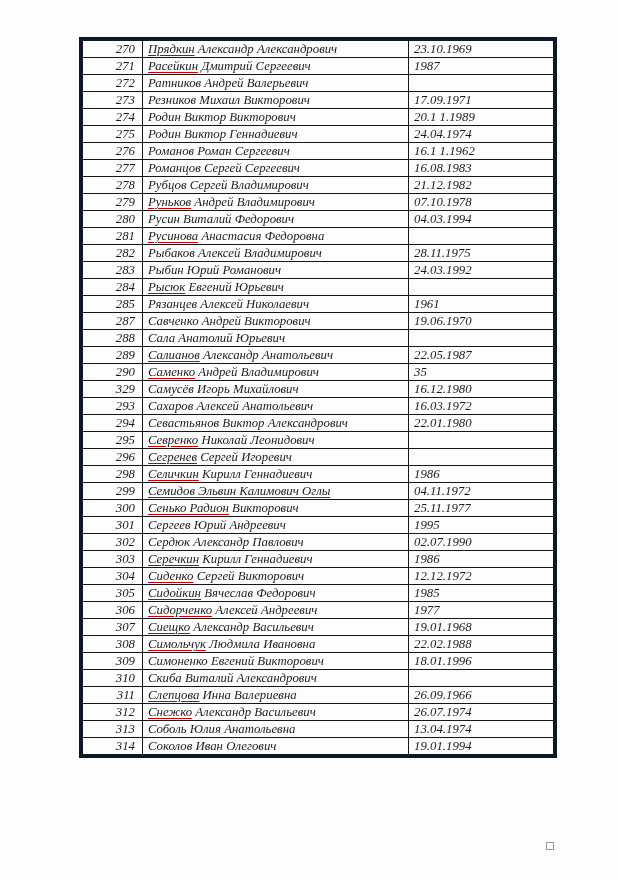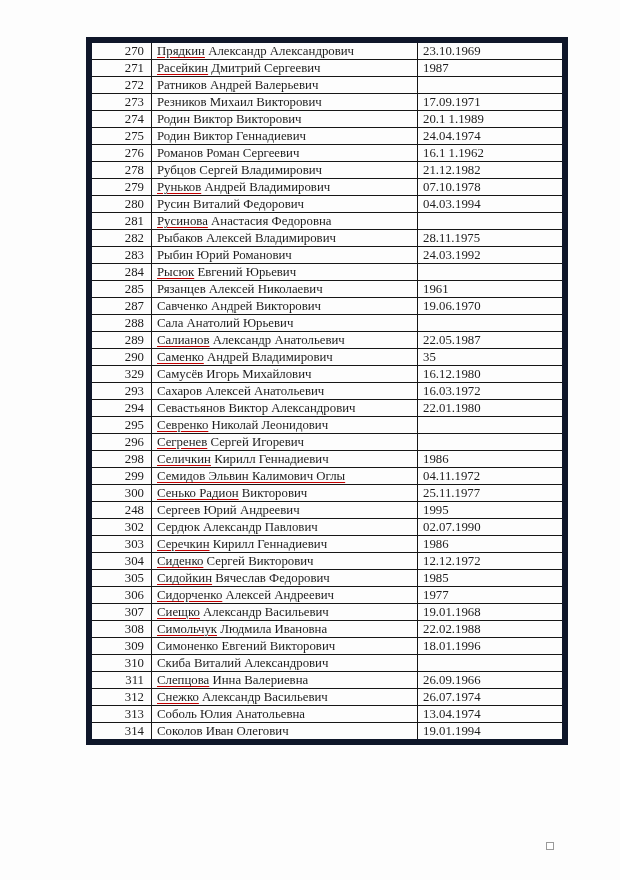--- a/index.html
+++ b/index.html
@@ -9,26 +9,27 @@
   body {
     width: 620px;
     height: 880px;
     background: #fdfdfd;
     position: relative;
     overflow: hidden;
     font-family: "Liberation Serif", serif;
   }
   .doc-table {
     position: absolute;
-    left: 86px;
+    left: 79px;
     top: 37px;
     width: 464px;
     border-collapse: collapse;
     table-layout: fixed;
-    border: 6px solid #0f172a;
+    border: 4px solid #0f172a;
+    font-style: italic;
   }
   .doc-table td {
     border: 1px solid #161616;
     height: 15.95px;
     padding: 0;
     font-size: 12.8px;
     line-height: 16px;
     color: #1d1d1d;
     vertical-align: middle;
     white-space: nowrap;
@@ -98,20 +99,25 @@
         <td class="c-num">275</td>
         <td class="c-name"><span>Родин Виктор Геннадиевич</span></td>
         <td class="c-date">24.04.1974</td>
       </tr>
       <tr>
         <td class="c-num">276</td>
         <td class="c-name"><span>Романов Роман Сергеевич</span></td>
         <td class="c-date">16.1 1.1962</td>
       </tr>
       <tr>
+        <td class="c-num">277</td>
+        <td class="c-name"><span>Романцов Сергей Сергеевич</span></td>
+        <td class="c-date">16.08.1983</td>
+      </tr>
+      <tr>
         <td class="c-num">278</td>
         <td class="c-name"><span>Рубцов Сергей Владимирович</span></td>
         <td class="c-date">21.12.1982</td>
       </tr>
       <tr>
         <td class="c-num">279</td>
         <td class="c-name"><span class="marked">Руньков</span><span> Андрей Владимирович</span></td>
         <td class="c-date">07.10.1978</td>
       </tr>
       <tr>
@@ -198,21 +204,21 @@
         <td class="c-num">299</td>
         <td class="c-name"><span class="marked">Семидов Эльвин Калимович Оглы</span></td>
         <td class="c-date">04.11.1972</td>
       </tr>
       <tr>
         <td class="c-num">300</td>
         <td class="c-name"><span class="marked">Сенько Радион</span><span> Викторович</span></td>
         <td class="c-date">25.11.1977</td>
       </tr>
       <tr>
-        <td class="c-num">248</td>
+        <td class="c-num">301</td>
         <td class="c-name"><span>Сергеев Юрий Андреевич</span></td>
         <td class="c-date">1995</td>
       </tr>
       <tr>
         <td class="c-num">302</td>
         <td class="c-name"><span>Сердюк Александр Павлович</span></td>
         <td class="c-date">02.07.1990</td>
       </tr>
       <tr>
         <td class="c-num">303</td>

